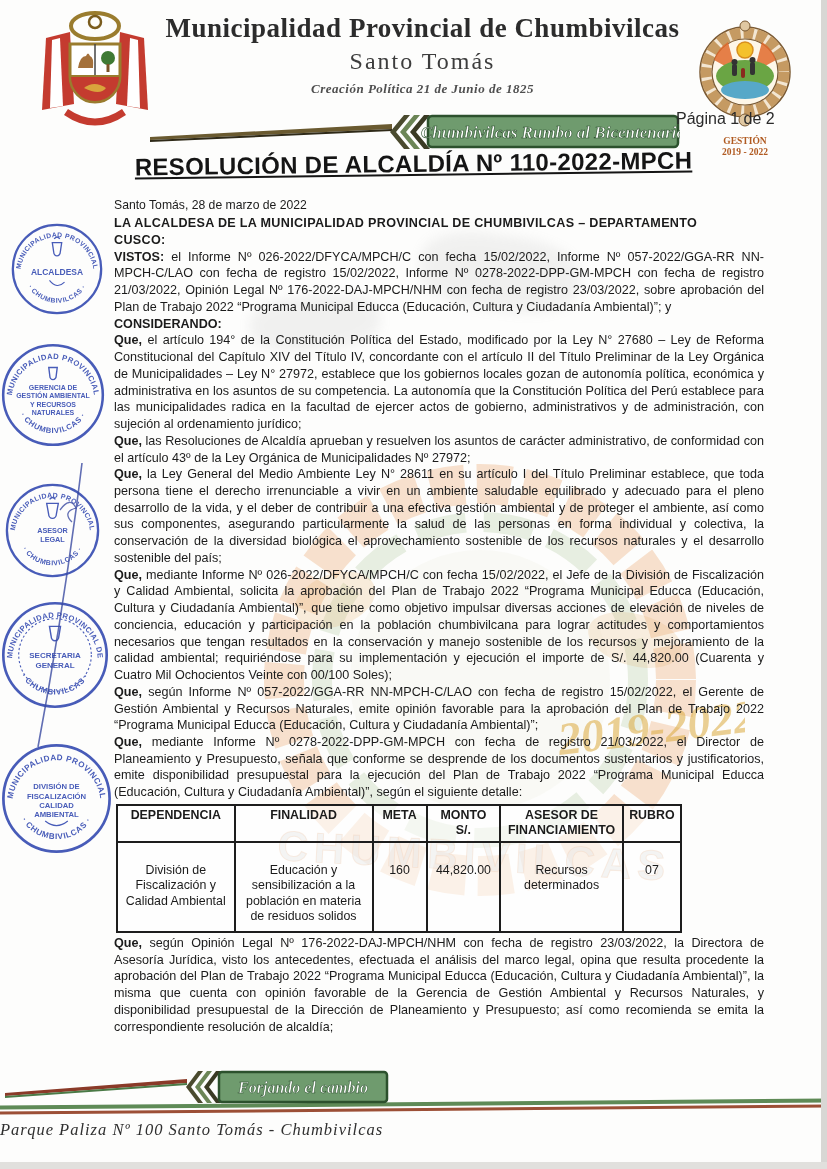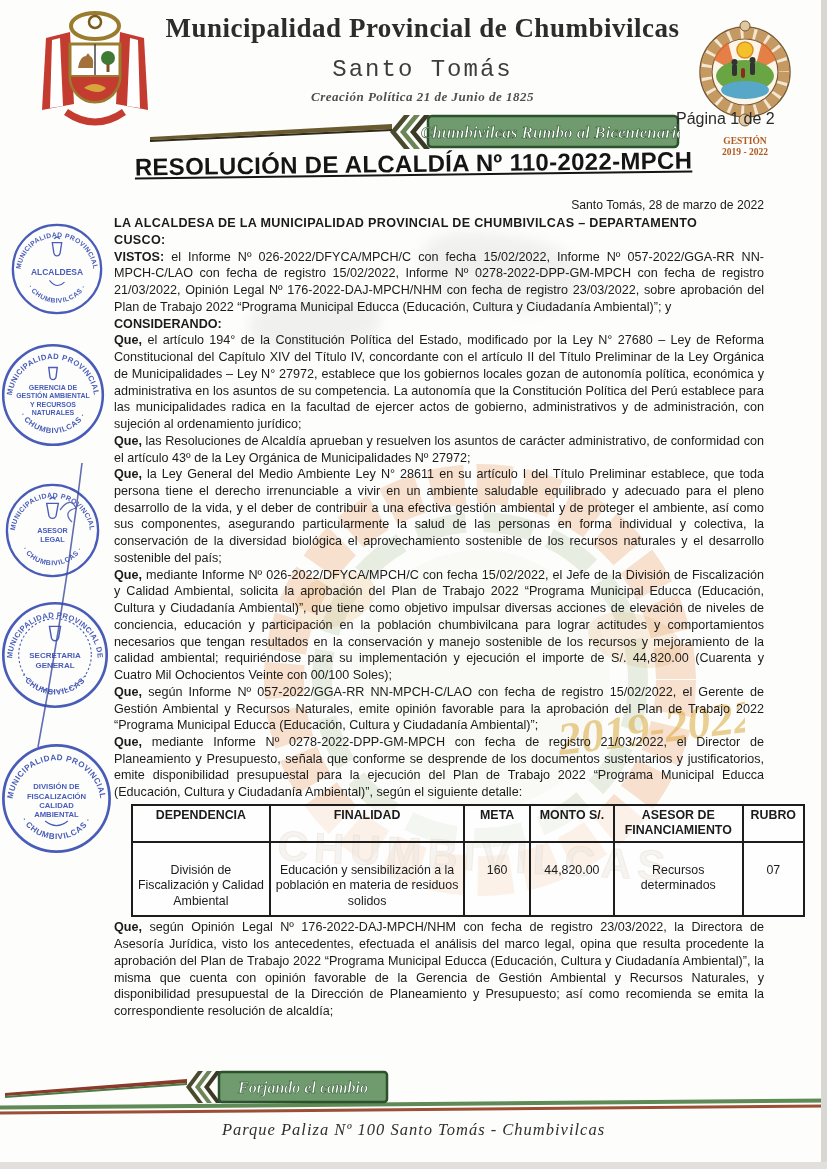--- a/index.html
+++ b/index.html
@@ -11,22 +11,22 @@
   .edge-right { position:absolute; right:0; top:0; width:6px; height:100%; background:#d8d7d4; }
   .edge-bottom { position:absolute; left:0; bottom:0; width:100%; height:7px; background:#e1e0dd; }
 
   
   .hdr-text { position:absolute; left:140px; top:14px; width:565px; text-align:center; }
   .hdr-muni {
     font-family:"Liberation Serif", serif; font-weight:bold; font-size:27px;
     color:#2c2c2c; letter-spacing:0.5px; line-height:1.1;
   }
   .hdr-city {
-    font-family:Liberation Mono, monospace; font-size:24px; color:#3d3d3d;
-    letter-spacing:2px; margin-top:12px;
+    font-family:Liberation Serif, serif; font-size:24px; color:#3d3d3d;
+    letter-spacing:2px; margin-top:4px;
   }
   .hdr-creation {
     font-family:"Liberation Serif", serif; font-style:italic; font-weight:bold;
     font-size:13px; color:#4f4f4f; margin-top:6px; letter-spacing:0.5px;
   }
   .ribbon-svg { position:absolute; left:150px; top:112px; }
   .page-label { position:absolute; left:676px; top:110px; font-size:16px; color:#2a2a2a; z-index:5; }
   .coat { position:absolute; left:36px; top:8px; }
   .seal { position:absolute; left:694px; top:20px; }
   .gestion {
@@ -37,45 +37,45 @@
   .res-title {
     position:absolute; left:0; top:150px; width:100%; text-align:center;
     font-size:24px; font-weight:bold; color:#151515;
     text-decoration:underline; letter-spacing:0.3px;
     transform:rotate(-0.7deg); z-index:4;
   }
 
   
   .doc { position:absolute; left:114px; top:197px; width:650px; z-index:3;
          font-size:12.6px; line-height:1.33; text-align:justify; }
-  .dateline { text-align:right; font-size:12.2px; margin-bottom:2px; }
+  .dateline { font-size:12.2px; margin-bottom:2px; }
   .b { font-weight:bold; }
   .doc p { margin:0; }
   .addr { font-weight:bold; letter-spacing:0.3px; }
 
   
-  table.detail { border-collapse:collapse; margin:3px 0 2px 17px; width:674px;
+  table.detail { border-collapse:collapse; margin:3px 0 2px 2px; width:566px;
                  font-size:12.4px; }
   table.detail th, table.detail td {
     border:2px solid #1d1d1d; text-align:center; vertical-align:top; padding:2px 4px;
     line-height:1.25; background:rgba(255,255,255,0.55);
   }
   table.detail th { font-weight:bold; vertical-align:top; }
   .c-dep{width:132px} .c-fin{width:196px} .c-meta{width:58px}
   .c-monto{width:76px} .c-fuente{width:120px} .c-rubro{width:52px}
   table.detail td { padding-top:20px; padding-bottom:6px; }
 
   
   .foot-svg { position:absolute; left:5px; top:1066px; z-index:4; }
   .line-green { position:absolute; left:-8px; top:1102px; width:845px; height:4px;
                 background:#5e8a56; transform:rotate(-0.5deg); }
   .line-red   { position:absolute; left:-8px; top:1108px; width:845px; height:3px;
                 background:#9c4f36; transform:rotate(-0.5deg); }
   .address {
-    position:absolute; left:0; top:1120px; width:100%; text-align:center;
+    position:absolute; left:0; top:1120px; width:100%; text-align:left;
     font-family:"Liberation Serif", serif; font-style:italic; font-size:16.5px;
     color:#303030; letter-spacing:1px; z-index:3;
   }
 
   
   .stamp { position:absolute; z-index:2; opacity:0.85; }
   .penline { position:absolute; left:0; top:455px; z-index:3; }
   .watermark { position:absolute; left:215px; top:435px; z-index:1; }
   .smudge { position:absolute; background:#9a9a9a; opacity:0.12; filter:blur(6px);
             border-radius:40%; z-index:0; }

